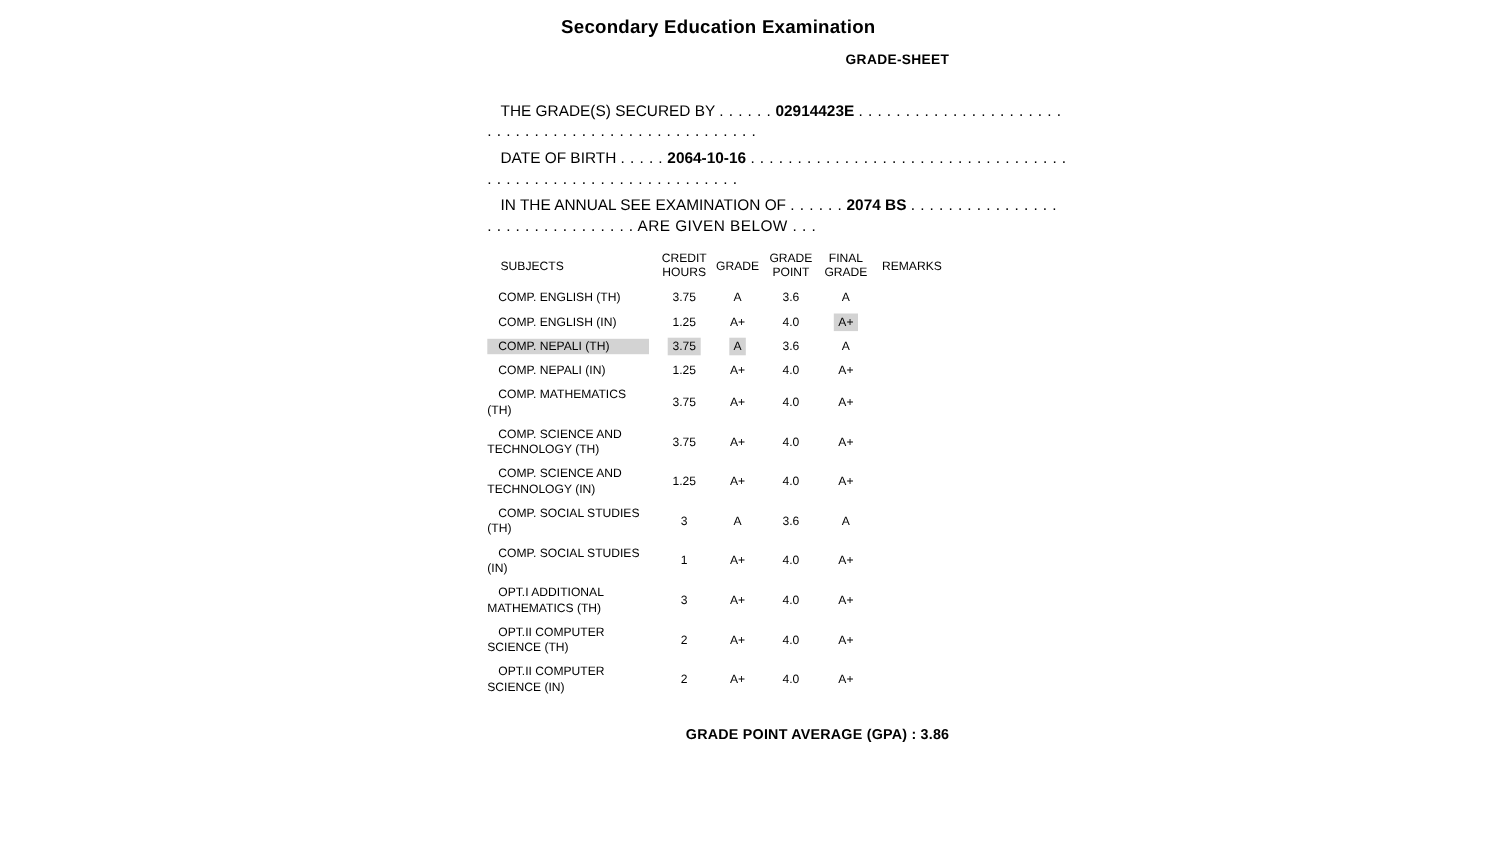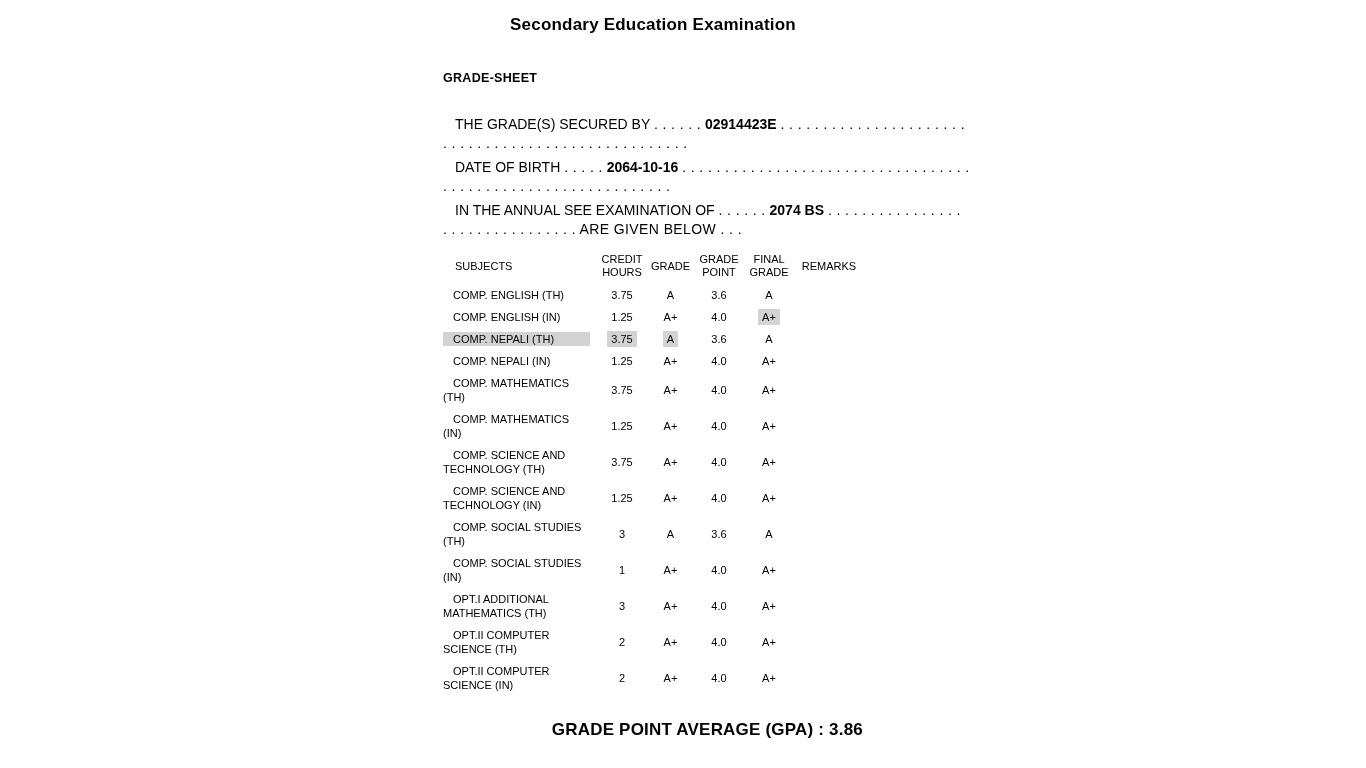--- a/index.html
+++ b/index.html
@@ -2,21 +2,21 @@
 <html style="--sel: #d3d3d3;"><head>
 <meta charset="utf-8">
 <style>
   * { margin:0; padding:0; box-sizing:border-box; }
   html,body { background:#ffffff; }
   body { width:1366px; height:768px; overflow:hidden; font-family:"Liberation Sans", sans-serif; color:#000; }
   .page { position:relative; width:1340px; height:768px; background:#ffffff; }
   .doc { position:absolute; left:443px; top:0; width:420px; }
 
   .title { margin-top:15px; text-align:center; font-size:17px; font-weight:bold; letter-spacing:.2px; }
-  .subtitle { margin-top:36px; text-align:left; font-size:12.5px; font-weight:bold; letter-spacing:.3px; }
+  .subtitle { margin-top:12px; text-align:right; font-size:12.5px; font-weight:bold; letter-spacing:.3px; }
 
   .info { margin-top:30px; font-size:14px; }
   .info-para { line-height:19px; margin-bottom:5px; }
   .info-para .line1 { text-indent:12px; white-space:nowrap; }
   .value { font-weight:bold; }
   .dots { letter-spacing:.4px; }
 
   table.grades { margin-top:8px; width:420px; border-collapse:collapse; font-size:11px; table-layout:fixed; }
   col.c-subject { width:155px; }
   col.c-credit  { width:48px; }
@@ -25,21 +25,21 @@
   col.c-fgrade  { width:52px; }
   col.c-remarks { width:68px; }
   th, td { font-weight:normal; vertical-align:middle; padding:4px 0; text-align:center; line-height:14px; }
   th { white-space:pre-line; line-height:13px; padding:6px 0 5px 0; }
   th.col-subject { text-align:left; text-indent:12px; }
   td.col-subject { text-align:left; padding-right:8px; }
   td.col-subject .cellspan { display:block; text-indent:10px; }
   .cellspan.selected { background:var(--sel, #d3d3d3); }
   td:not(.col-subject) .cellspan.selected { padding:2px 4px; }
 
-  .gpa { margin-top:24px; text-align:right; font-size:17px; font-weight:bold; letter-spacing:.2px; }
+  .gpa { margin-top:24px; text-align:right; font-size:13px; font-weight:bold; letter-spacing:.2px; }
 </style>
 </head>
 <body>
 
 <div class="page">
   <div class="doc">
 
     <div class="title">Secondary Education Examination</div>
     <div class="subtitle">GRADE-SHEET</div>
 
@@ -130,30 +130,20 @@
               <span class="cellspan">COMP. MATHEMATICS (TH)</span>
             </td>
             <td class="col-credit_hours"><span class="cellspan">3.75</span></td>
             <td class="col-grade"><span class="cellspan">A+</span></td>
             <td class="col-grade_point"><span class="cellspan">4.0</span></td>
             <td class="col-final_grade"><span class="cellspan">A+</span></td>
             <td class="col-remarks"><span class="cellspan"></span></td>
           </tr>
           <tr>
             <td class="col-subject">
-              <span class="cellspan">COMP. MATHEMATICS (IN)</span>
-            </td>
-            <td class="col-credit_hours"><span class="cellspan">1.25</span></td>
-            <td class="col-grade"><span class="cellspan">A+</span></td>
-            <td class="col-grade_point"><span class="cellspan">4.0</span></td>
-            <td class="col-final_grade"><span class="cellspan">A+</span></td>
-            <td class="col-remarks"><span class="cellspan"></span></td>
-          </tr>
-          <tr>
-            <td class="col-subject">
               <span class="cellspan">COMP. SCIENCE AND TECHNOLOGY (TH)</span>
             </td>
             <td class="col-credit_hours"><span class="cellspan">3.75</span></td>
             <td class="col-grade"><span class="cellspan">A+</span></td>
             <td class="col-grade_point"><span class="cellspan">4.0</span></td>
             <td class="col-final_grade"><span class="cellspan">A+</span></td>
             <td class="col-remarks"><span class="cellspan"></span></td>
           </tr>
           <tr>
             <td class="col-subject">

